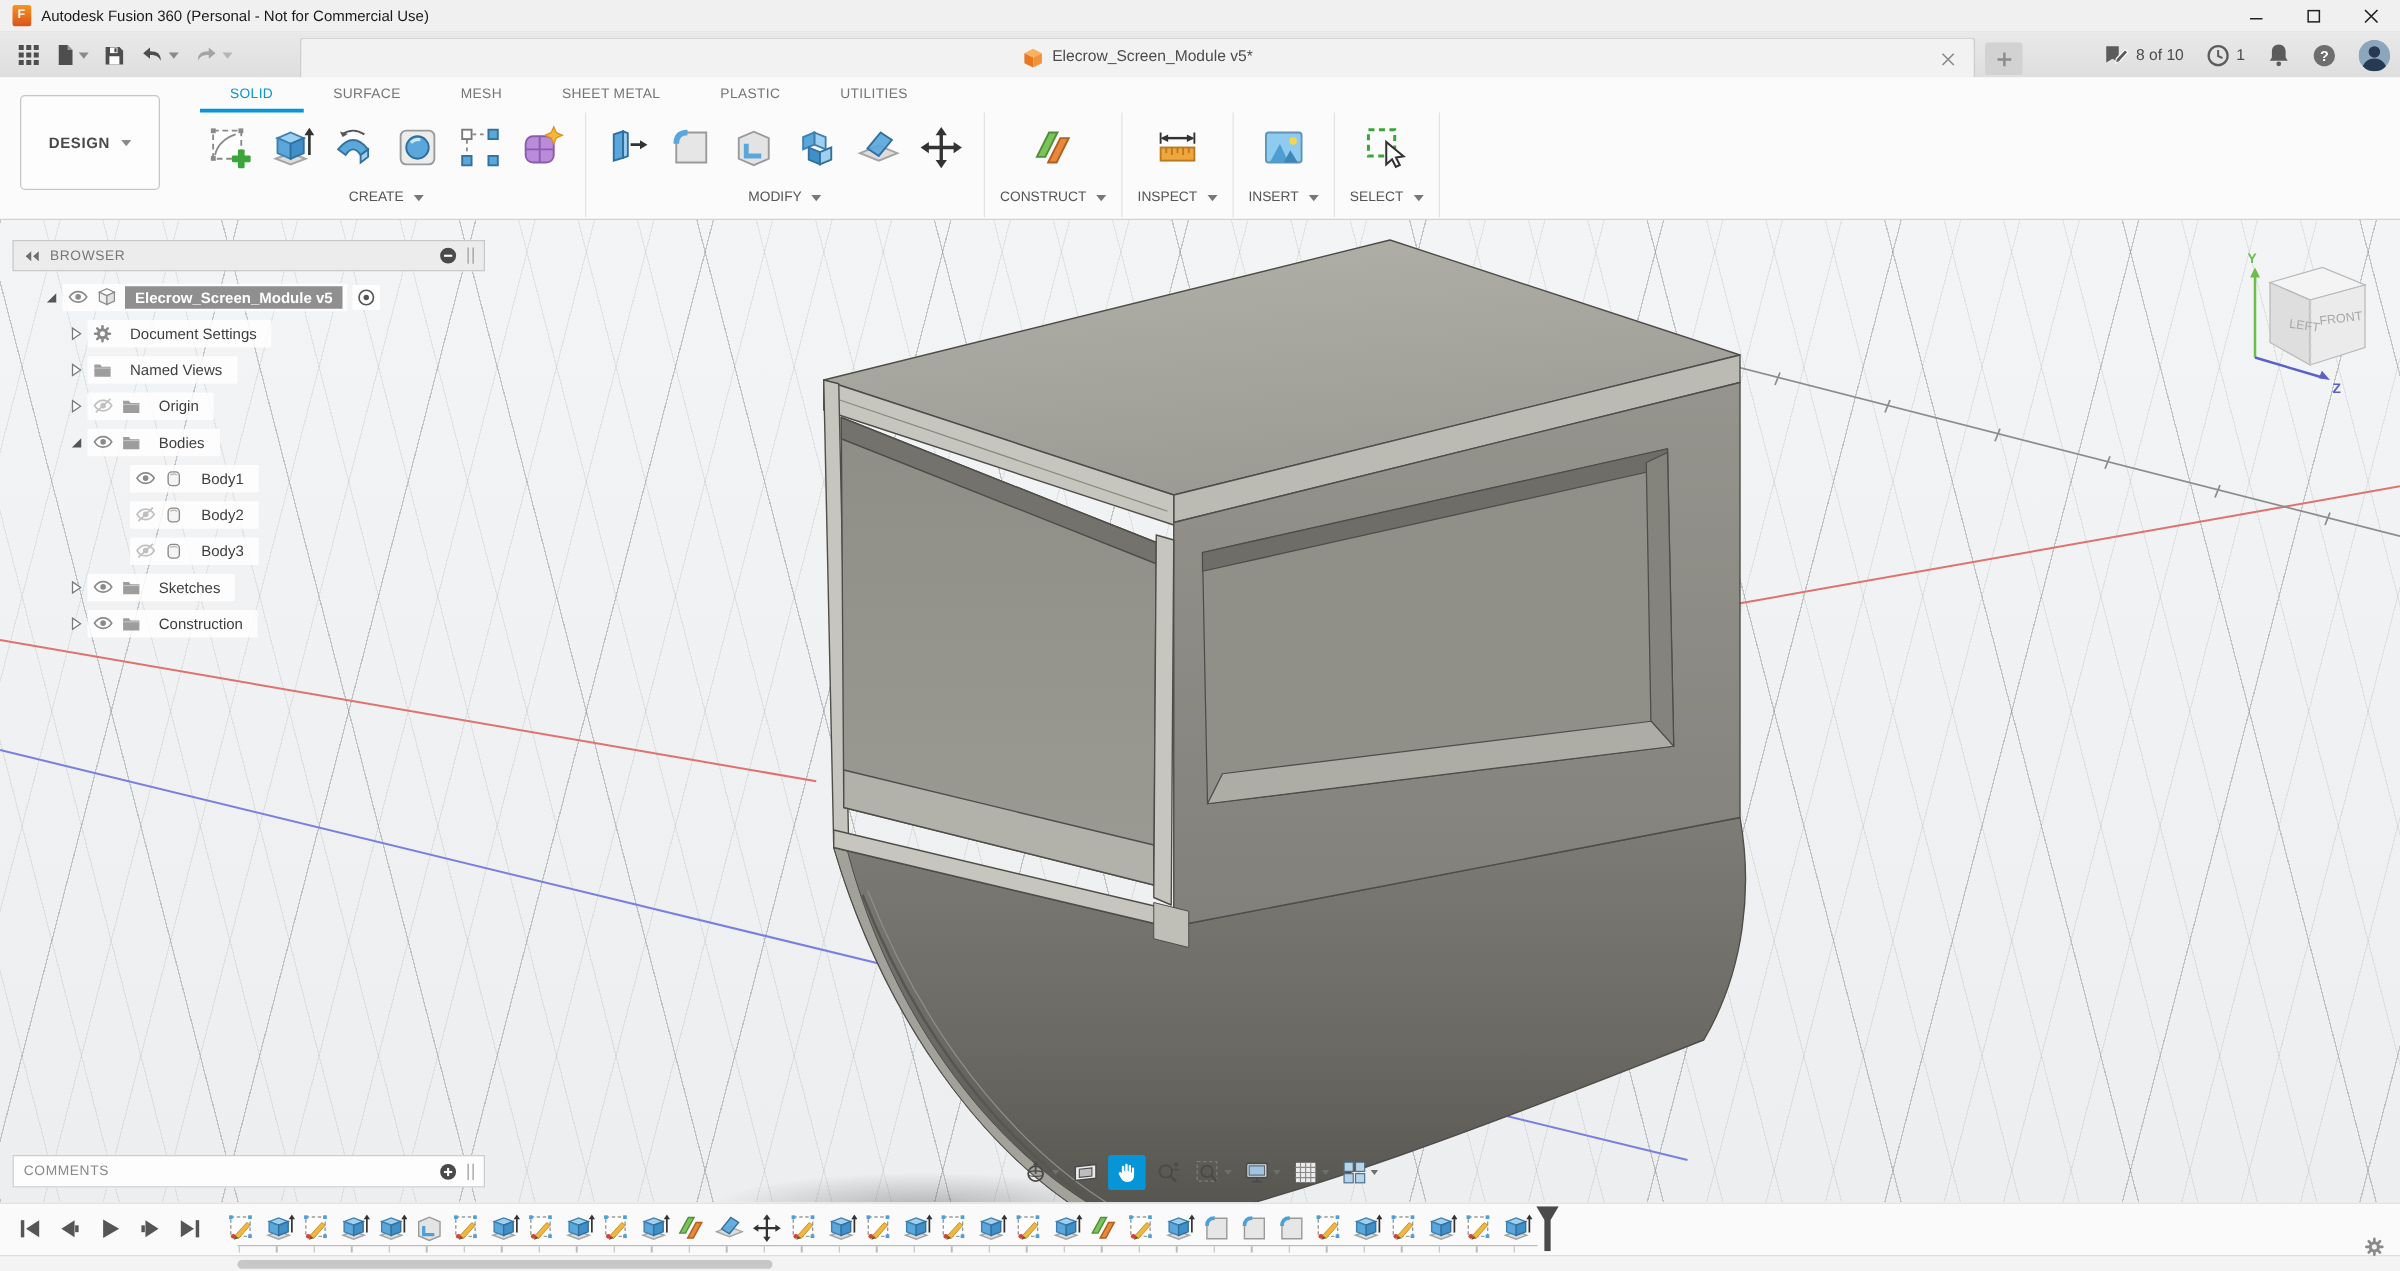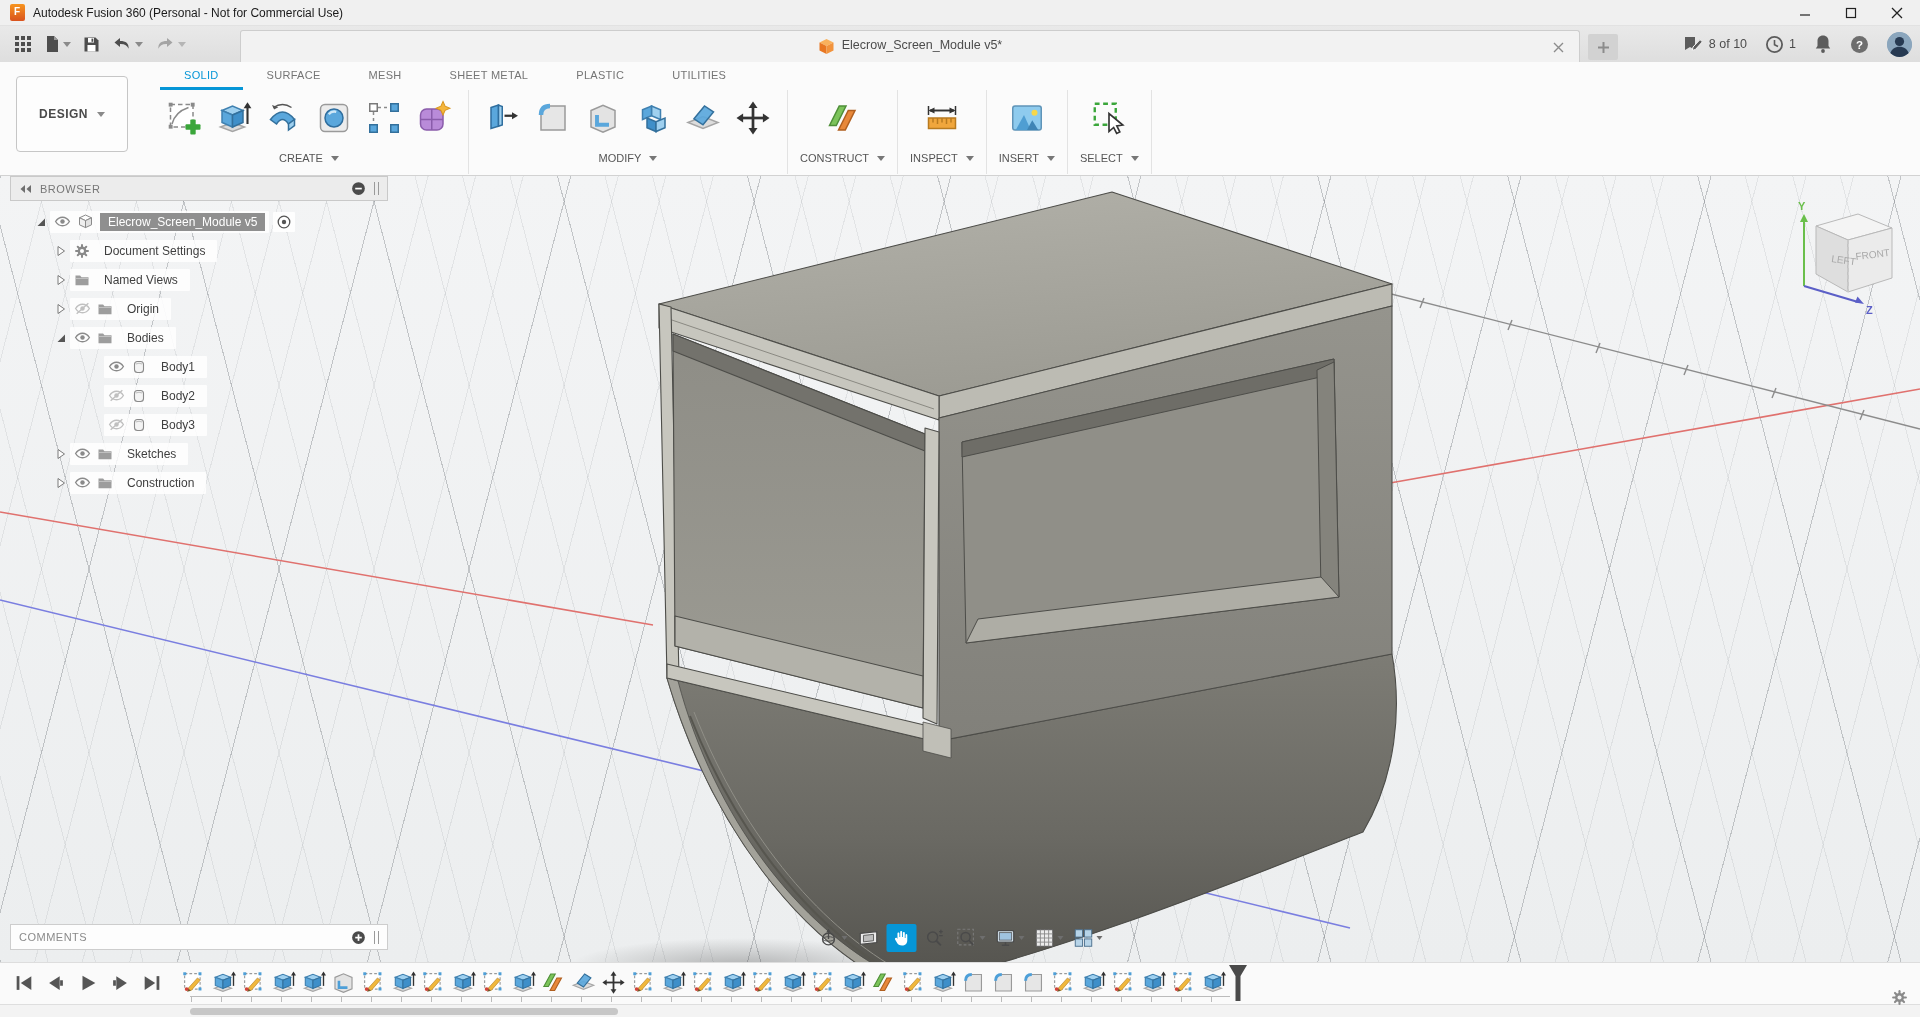--- a/index.html
+++ b/index.html
@@ -46,31 +46,31 @@
     background:
       repeating-linear-gradient(104.5deg, rgba(120,125,130,.30) 0 1px, transparent 1px 184px),
       repeating-linear-gradient(75.5deg,  rgba(120,125,130,.30) 0 1px, transparent 1px 184px),
       repeating-linear-gradient(104.5deg, rgba(140,145,150,.16) 0 1px, transparent 1px 46px),
       repeating-linear-gradient(75.5deg,  rgba(140,145,150,.16) 0 1px, transparent 1px 46px),
       linear-gradient(180deg,#f3f4f5,#eceeef);
   }
   .scene { position:absolute; inset:0; }
 
   
-  .browser { position:absolute; left:10px; top:0; width:378px; }
+  .browser { position:absolute; left:10px; top:16px; width:378px; }
   .panel-header { height:25px; background:#ececec; border:1px solid #c9c9c9; display:flex; align-items:center; padding:0 8px; gap:8px; }
   .panel-header .ph-title { font-size:11px; letter-spacing:.5px; color:#777; flex:0 0 auto; }
   .ph-spacer { flex:1; }
   .ph-grip { width:5px; height:13px; border-left:1.5px solid #9a9a9a; border-right:1.5px solid #9a9a9a; }
   .btree { margin-top:6px; }
   .brow { display:flex; align-items:center; height:29px; }
   .brow .tri { width:18px; display:flex; justify-content:center; }
   .chip { display:flex; align-items:center; background:rgba(255,255,255,.82); padding:2px 4px; gap:6px; border-radius:1px; }
   .brow .lbl { font-size:12px; color:#3f3f3f; padding:2px 8px; white-space:nowrap; }
-  .brow .lbl.selected { background:#8f8f8f; color:#fff; font-weight:normal; }
+  .brow .lbl.selected { background:#8f8f8f; color:#fff; font-weight:bold; }
   .radio-chip { margin-left:4px; background:rgba(255,255,255,.9); padding:2px 3px; border-radius:1px; display:flex; }
 
   
   .viewcube { position:absolute; right:14px; top:12px; width:140px; height:140px; }
 
   
   .comments { position:absolute; left:10px; bottom:12px; width:378px; height:26px; background:#fdfdfd; border:1px solid #cdcdcd; display:flex; align-items:center; padding:0 8px; gap:8px; }
   .comments .ph-title { font-size:11px; letter-spacing:.5px; color:#8a8a8a; }
 
   

